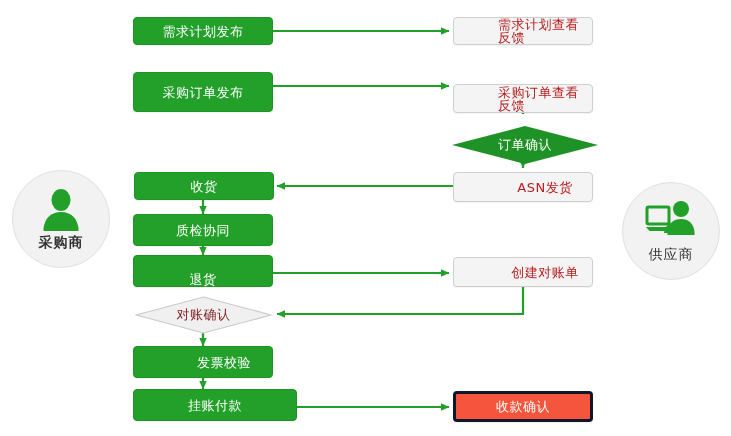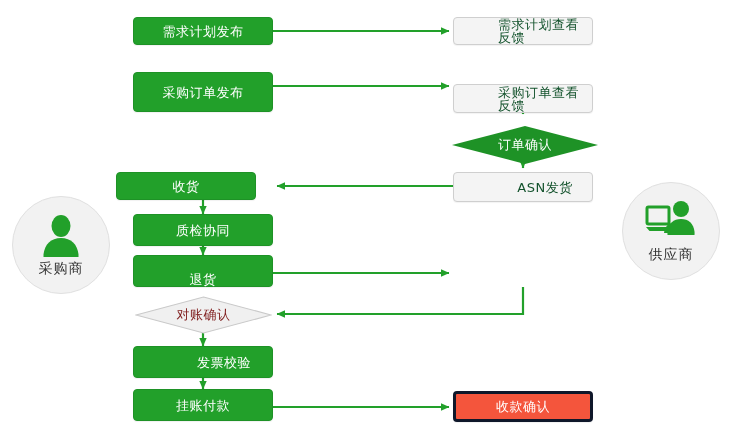--- a/index.html
+++ b/index.html
@@ -6,21 +6,21 @@
   body{width:731px;height:436px;font-family:"DejaVu Sans","Liberation Sans",sans-serif;}
   #stage{position:relative;width:731px;height:436px;overflow:hidden;background:#fff;}
 
   svg.wires{position:absolute;left:0;top:0;width:731px;height:436px;pointer-events:none;}
 
   .node{position:absolute;box-sizing:border-box;display:flex;align-items:center;
         justify-content:center;font-size:13px;line-height:1;border-radius:4px;
         letter-spacing:.5px;}
   .node.green{background:#22a02a;color:#ffffff;border:1px solid #1e9226;
         box-shadow:0 1px 1px rgba(0,0,0,.06);}
-  .node.grey{background:#f4f4f4;color:#14532d;border:1px solid #cfcfcf;
+  .node.grey{background:#f4f4f4;color:#b91c1c;border:1px solid #cfcfcf;
         box-shadow:0 1px 1px rgba(0,0,0,.05);padding-left:44px;}
   .node.orange{background:#f4553c;color:#ffffff;border:3px solid #0f172a;
         box-shadow:0 1px 1px rgba(0,0,0,.06);}
 
   .dnode{position:absolute;}
   .dnode .dlabel{position:absolute;left:0;top:0;width:100%;height:100%;
         display:flex;align-items:center;justify-content:center;font-size:13px;
         letter-spacing:.5px;}
   .dnode.green .dlabel{color:#ffffff;}
   .dnode.white .dlabel{color:#7f1d1d;}
@@ -51,21 +51,21 @@
       <path d="M203,200 L203,214"></path>
       <path d="M203,246 L203,255"></path>
       <path d="M273,273 L449,273"></path>
       <path d="M523,287 L523,314 L277,314"></path>
       <path d="M203,333 L203,346"></path>
       <path d="M203,378 L203,389"></path>
       <path d="M273,407 L449,407"></path>
     </g>
   </svg>
 
-  <div class="actor" style="left:12px;top:196px;">
+  <div class="actor" style="left:12px;top:170px;font-weight:bold;">
     <span class="glyph">
       <svg viewBox="0 0 52 46" xmlns="http://www.w3.org/2000/svg">
         <ellipse cx="26" cy="13" rx="9.5" ry="11" fill="#22a02a"></ellipse>
         <path d="M26 25c-10 0-16.5 6.4-17.5 16.5 0 1.6 0 2.5 0 2.5h35s0-.9 0-2.5C42.5 31.4 36 25 26 25z" fill="#22a02a"></path>
       </svg>
     </span>
     <span class="aname">采购商</span>
   </div>
 
   <div class="actor" style="left:622px;top:182px;">
@@ -84,21 +84,21 @@
   </div>
 
   <div class="node green" style="left:133px;top:17px;width:140px;height:28px;">
     <span>需求计划发布</span>
   </div>
 
   <div class="node green" style="left:133px;top:72px;width:140px;height:40px;align-items:center;">
     <span>采购订单发布</span>
   </div>
 
-  <div class="node green" style="left:116px;top:172px;width:140px;height:28px;text-align:center;">
+  <div class="node green" style="left:134px;top:172px;width:140px;height:28px;text-align:center;">
     <span>收货</span>
   </div>
 
   <div class="node green" style="left:133px;top:214px;width:140px;height:32px;">
     <span>质检协同</span>
   </div>
 
   <div class="node green" style="left:133px;top:255px;width:140px;height:32px;align-items:flex-end;">
     <span>退货</span>
   </div>
@@ -107,21 +107,21 @@
     <svg viewBox="0 0 137 38" width="137" height="38" xmlns="http://www.w3.org/2000/svg">
       <polygon points="68.5,1 136,19 68.5,37 1,19" fill="#f0f0f0" stroke="#c9c9c9" stroke-width="1.2"></polygon>
     </svg>
     <span class="dlabel">对账确认</span>
   </div>
 
   <div class="node green" style="left:133px;top:346px;width:140px;height:32px;padding-left:42px;">
     <span>发票校验</span>
   </div>
 
-  <div class="node green" style="left:133px;top:389px;width:140px;height:32px;">
+  <div class="node green" style="left:133px;top:389px;width:164px;height:32px;">
     <span>挂账付款</span>
   </div>
 
   <div class="node grey" style="left:453px;top:17px;width:140px;height:28px;">
     <span>需求计划查看反馈</span>
   </div>
 
   <div class="node grey" style="left:453px;top:84px;width:140px;height:29px;">
     <span>采购订单查看反馈</span>
   </div>
@@ -130,18 +130,21 @@
     <svg viewBox="0 0 146 38" width="146" height="38" xmlns="http://www.w3.org/2000/svg">
       <polygon points="73,0 146,19 73,38 0,19" fill="#1e9226"></polygon>
     </svg>
     <span class="dlabel">订单确认</span>
   </div>
 
   <div class="node grey" style="left:453px;top:172px;width:140px;height:30px;">
     <span>ASN发货</span>
   </div>
 
+  <div class="node grey" style="left:453px;top:257px;width:140px;height:30px;">
+    <span>创建对账单</span>
+  </div>
 
   <div class="node orange" style="left:453px;top:391px;width:140px;height:31px;">
     <span>收款确认</span>
   </div>
 
 </div>
 
 </body></html>

